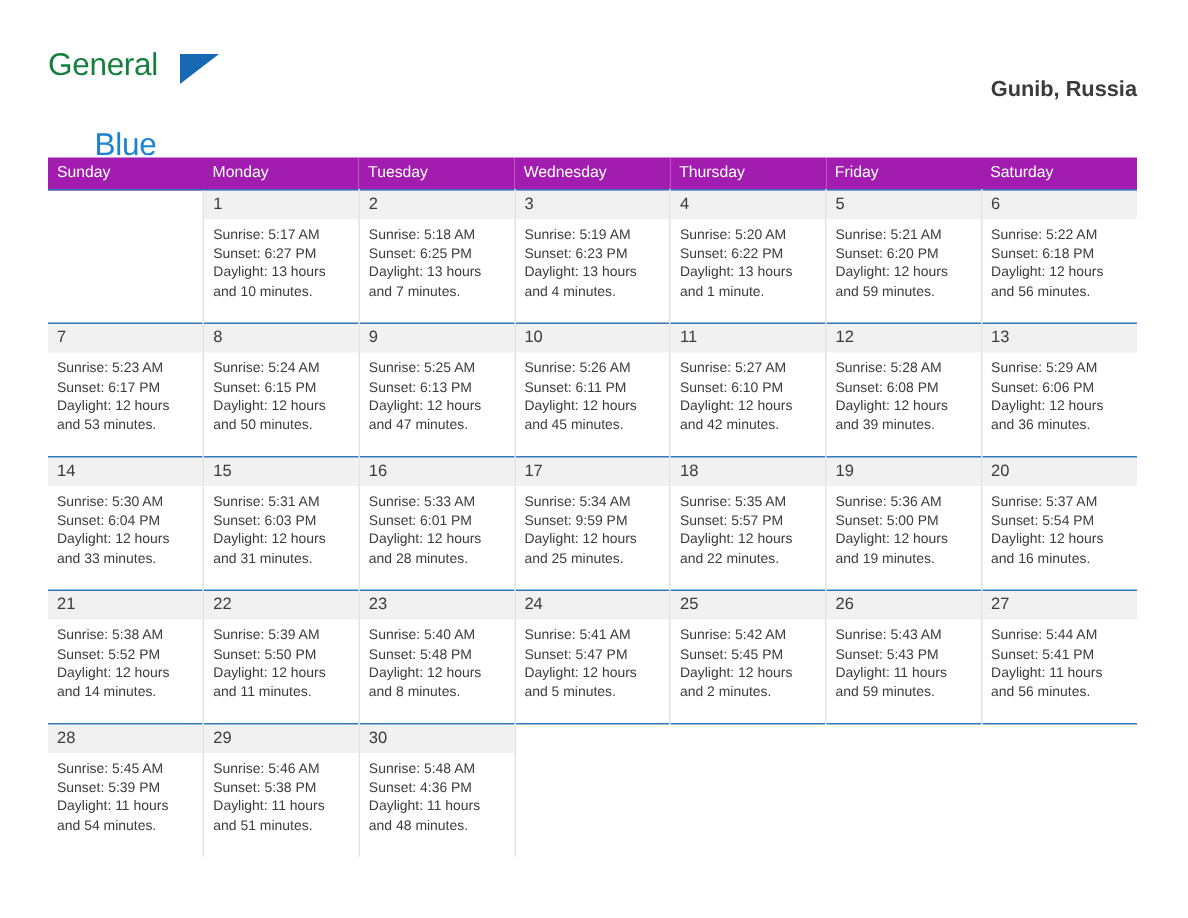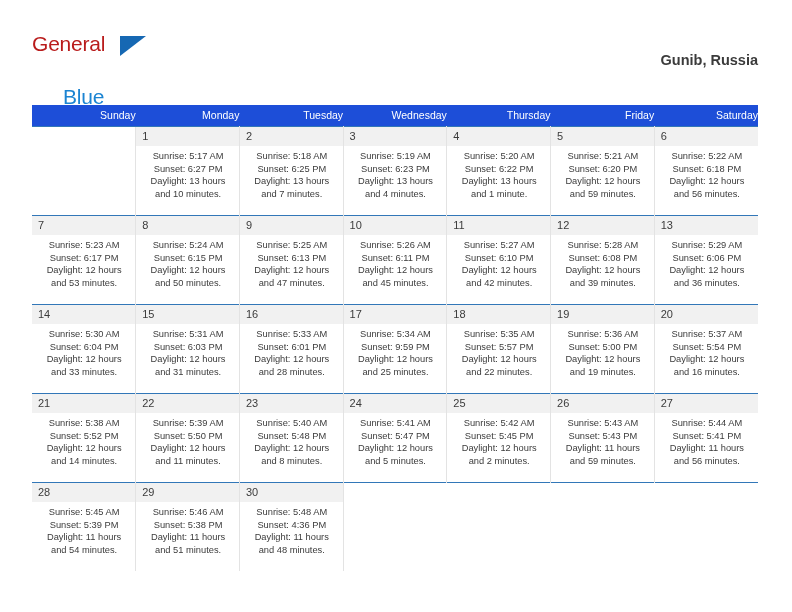--- a/index.html
+++ b/index.html
@@ -37,21 +37,21 @@
     top: 4px;
     width: 130px;
     height: 50px;
   }
   .brand-general {
     position: absolute;
     left: 0;
     top: 0;
     font-size: 21px;
     letter-spacing: -0.2px;
-    color: #b91c1c;
+    color: #15803d;
     line-height: 24px;
   }
   .brand-tri {
     position: absolute;
     left: 88px;
     top: 4px;
     width: 0;
     height: 0;
     border-left: 26px solid #1668b3;
     border-bottom: 20px solid transparent;
@@ -92,25 +92,25 @@
   
   .cal {
     position: absolute;
     left: 32px;
     top: 105px;
     width: 726px;
     border-collapse: collapse;
     table-layout: fixed;
   }
   .cal th {
-    background: #1d4ed8;
+    background: #a21caf;
     color: #ffffff;
     font-size: 10.5px;
     font-weight: normal;
-    text-align: right;
+    text-align: left;
     padding: 4px 0 5px 6px;
     height: 11px;
     border: none;
   }
   .cal td {
     vertical-align: top;
     padding: 0;
     border-top: 1px solid #3277b8;
     border-left: 1px solid #e3e3e3;
     border-right: 1px solid #e3e3e3;
@@ -135,21 +135,20 @@
     height: 13px;
   }
   .daynum.blank {
     background: transparent;
   }
   .info {
     padding: 4px 5px 0 6px;
     font-size: 9.3px;
     line-height: 12.6px;
     color: #3b3b3b;
-    text-align: center;
   }
   .info div {
     white-space: nowrap;
   }
 </style>
 </head>
 <body>
 
 <div class="page">
 

